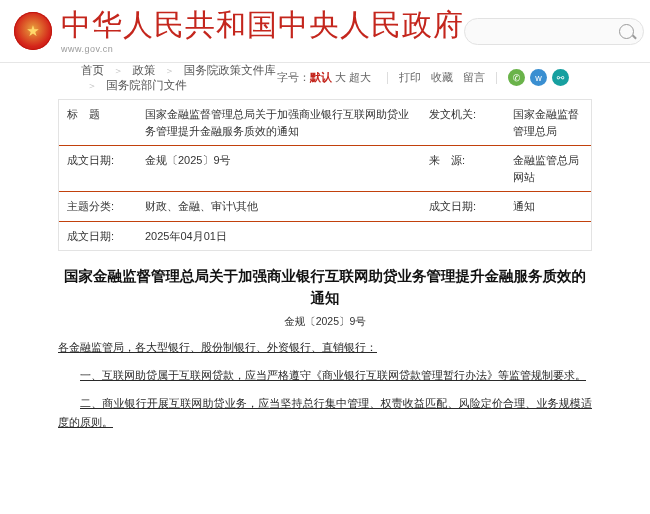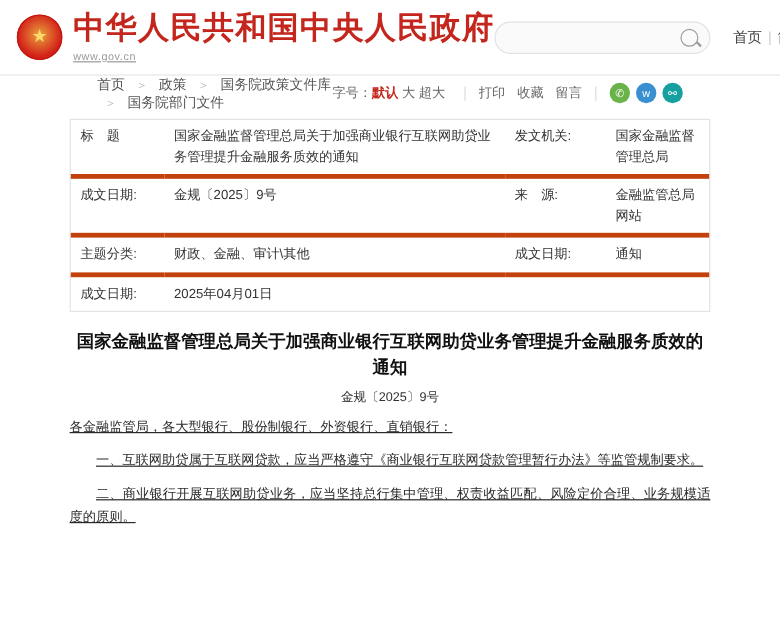--- a/index.html
+++ b/index.html
@@ -41,34 +41,33 @@
     left: 0; right: 0; top: 50%;
     transform: translateY(-52%);
     text-align: center;
     font-size: 15px;
     color: #ffd86b;
     line-height: 1;
   }
   .brand-text { flex: 0 0 auto; }
   .brand-title {
     font-family: "DejaVu Sans", "Liberation Sans", sans-serif;
-    font-size: 26px;
-    font-weight: bold;
+    font-size: 30px;
+    font-weight: normal;
     color: #c4261d;
     letter-spacing: 1px;
     line-height: 1.15;
     white-space: nowrap;
     text-align: center;
   }
   .brand-sub {
     font-size: 9px;
     color: #9a9a9a;
     letter-spacing: 0.5px;
     margin-top: 2px;
-    text-decoration: underline;
   }
   .header-right {
     margin-left: auto;
     display: flex;
     align-items: center;
     gap: 0px;
   }
   .search-box {
     width: 180px;
     height: 27px;
@@ -155,21 +154,21 @@
     border: 1px solid #e3e3e3;
     box-sizing: border-box;
   }
   table.meta {
     width: 100%;
     border-collapse: collapse;
     font-size: 11px;
     color: #333;
   }
   table.meta td {
-    border-bottom: 4px solid #c2410c;
+    border-bottom: 1px solid #c2410c;
     padding: 6px 8px;
     vertical-align: top;
     line-height: 1.5;
   }
   table.meta tr:last-child td { border-bottom: none; }
   td.lab {
     width: 62px;
     color: #333;
     white-space: nowrap;
   }

